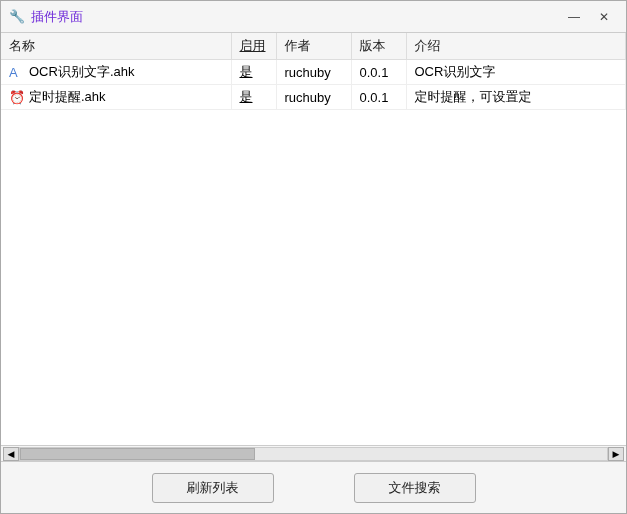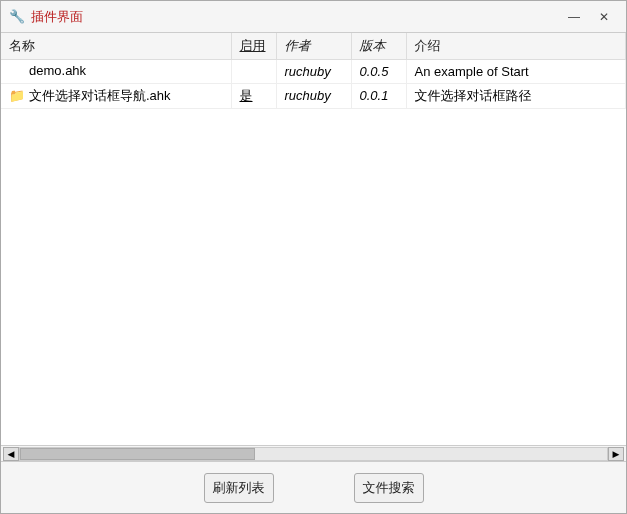--- a/index.html
+++ b/index.html
@@ -38,21 +38,21 @@
     .title-bar-icon {
       width: 16px;
       height: 16px;
       margin-right: 6px;
       flex-shrink: 0;
     }
 
     .title-bar-text {
       flex: 1;
       font-size: 13px;
-      color: #b91c1c;
+      color: #6d28d9;
     }
 
     .title-bar-controls {
       display: flex;
       gap: 2px;
     }
 
     .title-btn {
       width: 28px;
       height: 22px;
@@ -105,22 +105,22 @@
       padding: 3px 8px;
       border-bottom: 1px solid #eee;
       border-right: 1px solid #eee;
       white-space: nowrap;
       overflow: hidden;
       text-overflow: ellipsis;
     }
 
     .col-name { width: 230px; }
     .col-enabled { width: 45px; text-decoration: underline; }
-    .col-author { width: 75px; font-style: italic; }
-    .col-version { width: 55px; font-style: italic; }
+    .col-author { width: 75px; }
+    .col-version { width: 55px; }
     .col-desc { width: auto; }
 
     .row-icon {
       display: inline-block;
       width: 16px;
       height: 16px;
       margin-right: 4px;
       vertical-align: middle;
       font-size: 13px;
     }
@@ -170,21 +170,21 @@
       height: 52px;
       background: #f5f5f5;
       border-top: 1px solid #ccc;
       display: flex;
       align-items: center;
       justify-content: center;
       gap: 80px;
     }
 
     .footer-btn {
-      padding: 5px 8px;
+      padding: 5px 34px;
       background: #f0f0f0;
       border: 1px solid #aaa;
       border-radius: 3px;
       cursor: pointer;
       font-size: 13px;
       font-family: "Microsoft YaHei", Arial, sans-serif;
       color: #222;
     }
 
     
@@ -232,33 +232,33 @@
         <thead>
           <tr>
             <th class="col-name">名称</th>
             <th class="col-enabled">启用</th>
             <th class="col-author">作者</th>
             <th class="col-version">版本</th>
             <th class="col-desc">介绍</th>
           </tr>
         </thead>
         <tbody id="table-body">
-        <tr>
-              <td class="col-name"><span class="row-icon icon-demo"></span>demo.ahk</td>
-              <td class="col-enabled"></td>
-              <td class="col-author">ruchuby</td>
-              <td class="col-version">0.0.5</td>
-              <td class="col-desc">An example of Start</td>
-            </tr>
             <tr>
-              <td class="col-name"><span class="row-icon icon-folder">📁</span>文件选择对话框导航.ahk</td>
+              <td class="col-name"><span class="row-icon icon-ocr">A</span>OCR识别文字.ahk</td>
               <td class="col-enabled">是</td>
               <td class="col-author">ruchuby</td>
               <td class="col-version">0.0.1</td>
-              <td class="col-desc">文件选择对话框路径</td>
+              <td class="col-desc">OCR识别文字</td>
+            </tr>
+            <tr>
+              <td class="col-name"><span class="row-icon icon-timer">⏰</span>定时提醒.ahk</td>
+              <td class="col-enabled">是</td>
+              <td class="col-author">ruchuby</td>
+              <td class="col-version">0.0.1</td>
+              <td class="col-desc">定时提醒，可设置定</td>
             </tr>
           </tbody>
       </table>
     </div>
 
     <div class="scrollbar-area">
       <div class="scroll-arrow">◀</div>
       <div class="scroll-track">
         <div class="scroll-thumb"></div>
       </div>

